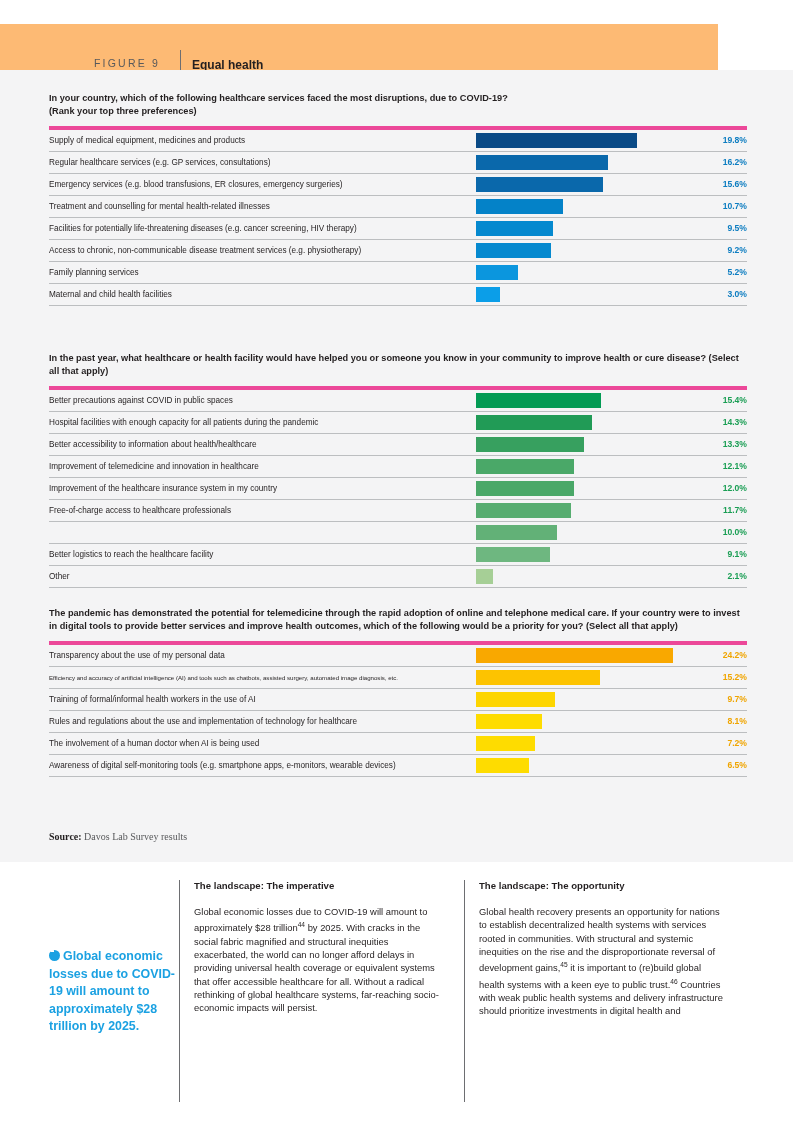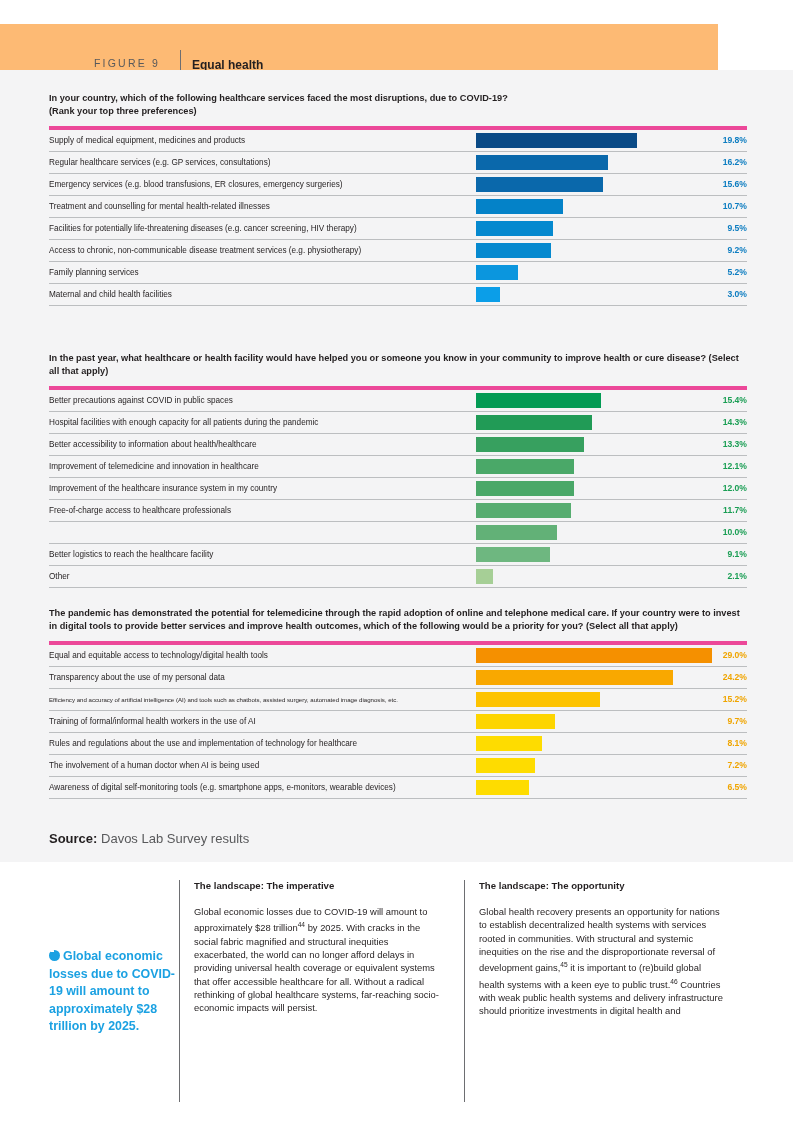--- a/index.html
+++ b/index.html
@@ -99,22 +99,23 @@
     height: 21px;
     line-height: 21px;
     font-size: 8.6px;
     font-weight: bold;
     text-align: right;
   }
 
   .source {
     position: absolute;
     left: 49px;
-    font-size: 13px;
+    font-size: 10px;
     color: #58595b;
+    font-family: Liberation Serif, serif;
   }
   .source b { color: #231f20; }
 
   
   .bottom { position: absolute; left: 0; top: 862px; width: 793px; height: 260px; background:#fff; }
 
   .pullquote {
     position: absolute;
     left: 49px; top: 86px;
     width: 128px;
@@ -312,27 +313,20 @@
         </div>
       </div>
   </div>
 
   <div class="section" id="sec-2" style="top:537px;">
     <p class="q-text">
       <span>The pandemic has demonstrated the potential for telemedicine through the rapid adoption of online and telephone medical care. If your country were to invest in digital tools to provide better services and improve health outcomes, which of the following would be a priority for you?</span><span class="reg"> (Select all that apply)</span>
     </p>
     <div class="chart" id="chart-2">
         <div class="row">
-          <div class="row-label">Equal and equitable access to technology/digital health tools</div>
-          <div class="bar-track">
-            <div class="bar" style="width: 236px; background: rgb(245, 144, 0);"></div>
-          </div>
-          <div class="row-value" style="color: rgb(240, 165, 0);">29.0%</div>
-        </div>
-        <div class="row">
           <div class="row-label">Transparency about the use of my personal data</div>
           <div class="bar-track">
             <div class="bar" style="width: 196.938px; background: rgb(249, 168, 0);"></div>
           </div>
           <div class="row-value" style="color: rgb(240, 165, 0);">24.2%</div>
         </div>
         <div class="row">
           <div class="row-label tiny">Efficiency and accuracy of artificial intelligence (AI) and tools such as chatbots, assisted surgery, automated image diagnosis, etc.</div>
           <div class="bar-track">
             <div class="bar" style="width: 123.697px; background: rgb(253, 195, 0);"></div>

